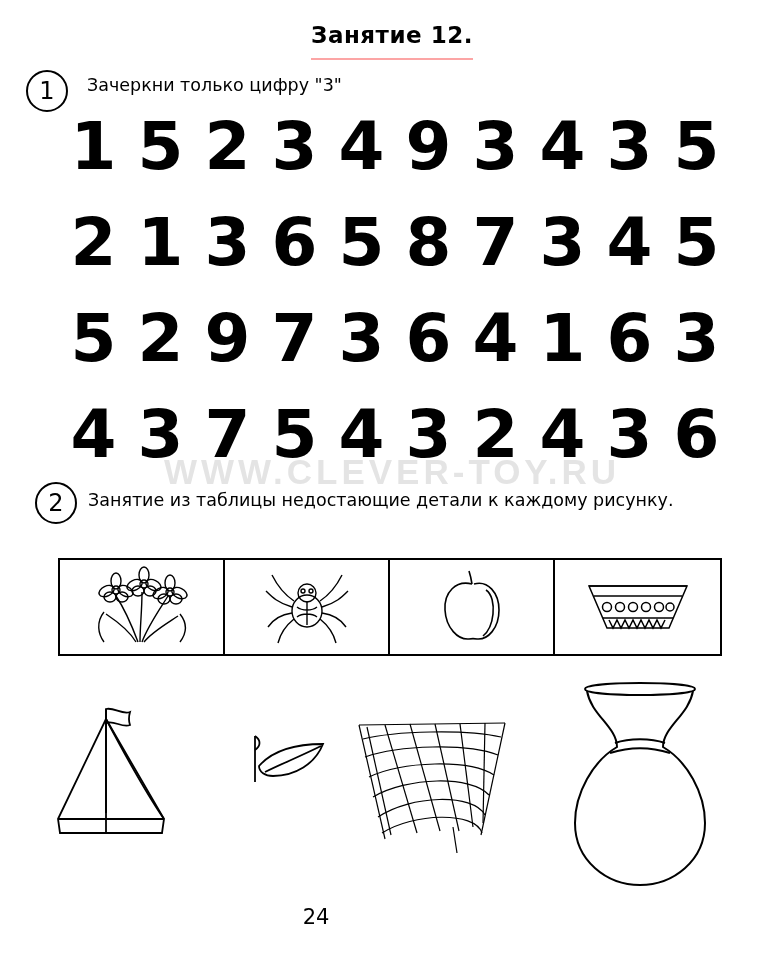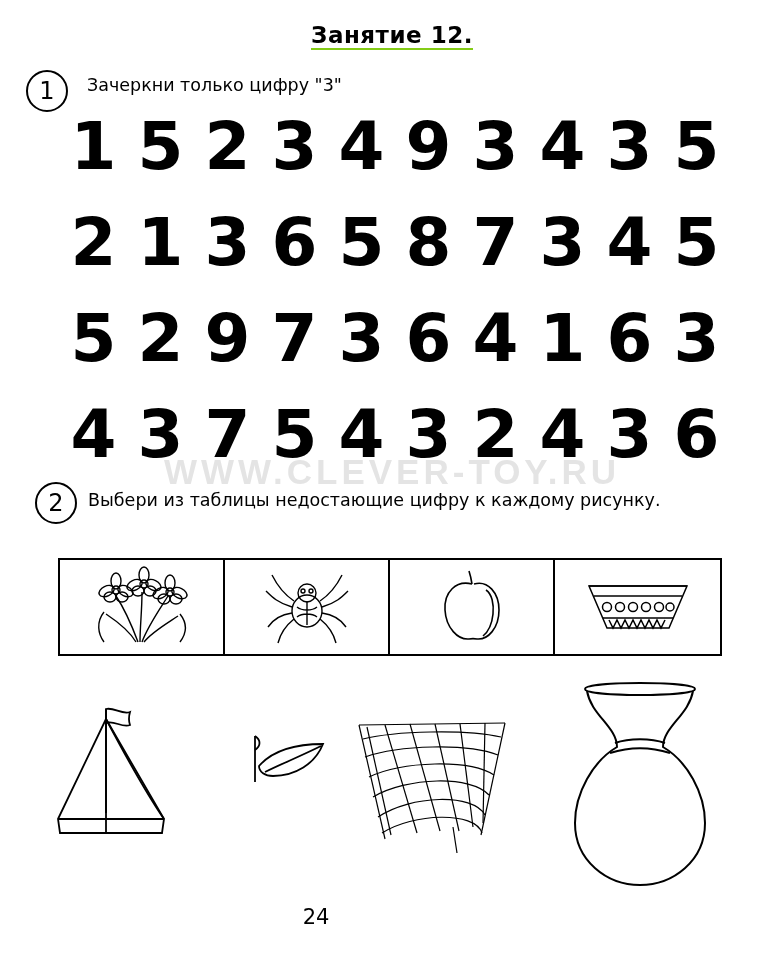--- a/index.html
+++ b/index.html
@@ -27,22 +27,22 @@
     position: absolute;
     top: 22px;
     left: 0;
     width: 784px;
     text-align: center;
     font-size: 23px;
     font-weight: bold;
     letter-spacing: 0.5px;
   }
   .title .underline {
-    border-bottom: 2px solid #84cc16;
-    padding-bottom: 0;
+    border-bottom: 2px solid #fca5a5;
+    padding-bottom: 10px;
   }
 
   
   .task-num {
     position: absolute;
     width: 42px;
     height: 42px;
     border: 2px solid #000;
     border-radius: 50%;
     box-sizing: border-box;
@@ -198,21 +198,21 @@
     <div class="digit">3</div>
     <div class="digit">2</div>
     <div class="digit">4</div>
     <div class="digit">3</div>
     <div class="digit">6</div>
   </div>
 
   <div class="watermark">WWW.CLEVER-TOY.RU</div>
 
   <div class="task-num" id="task2-num">2</div>
-  <div class="instr" id="task2-instr">Выбери из таблицы недостающие цифру к каждому рисунку.</div>
+  <div class="instr" id="task2-instr">Занятие из таблицы недостающие детали к каждому рисунку.</div>
 
   <div class="parts-table">
 
     <div class="parts-cell">
       <svg width="120" height="82" viewBox="0 0 120 82">
         <g fill="none" stroke="#000" stroke-width="1.4">
 
           <path d="M34 30 C44 45 50 60 56 76"></path>
           <path d="M60 26 C60 45 58 60 58 76"></path>
           <path d="M86 30 C76 46 66 60 60 76"></path>

